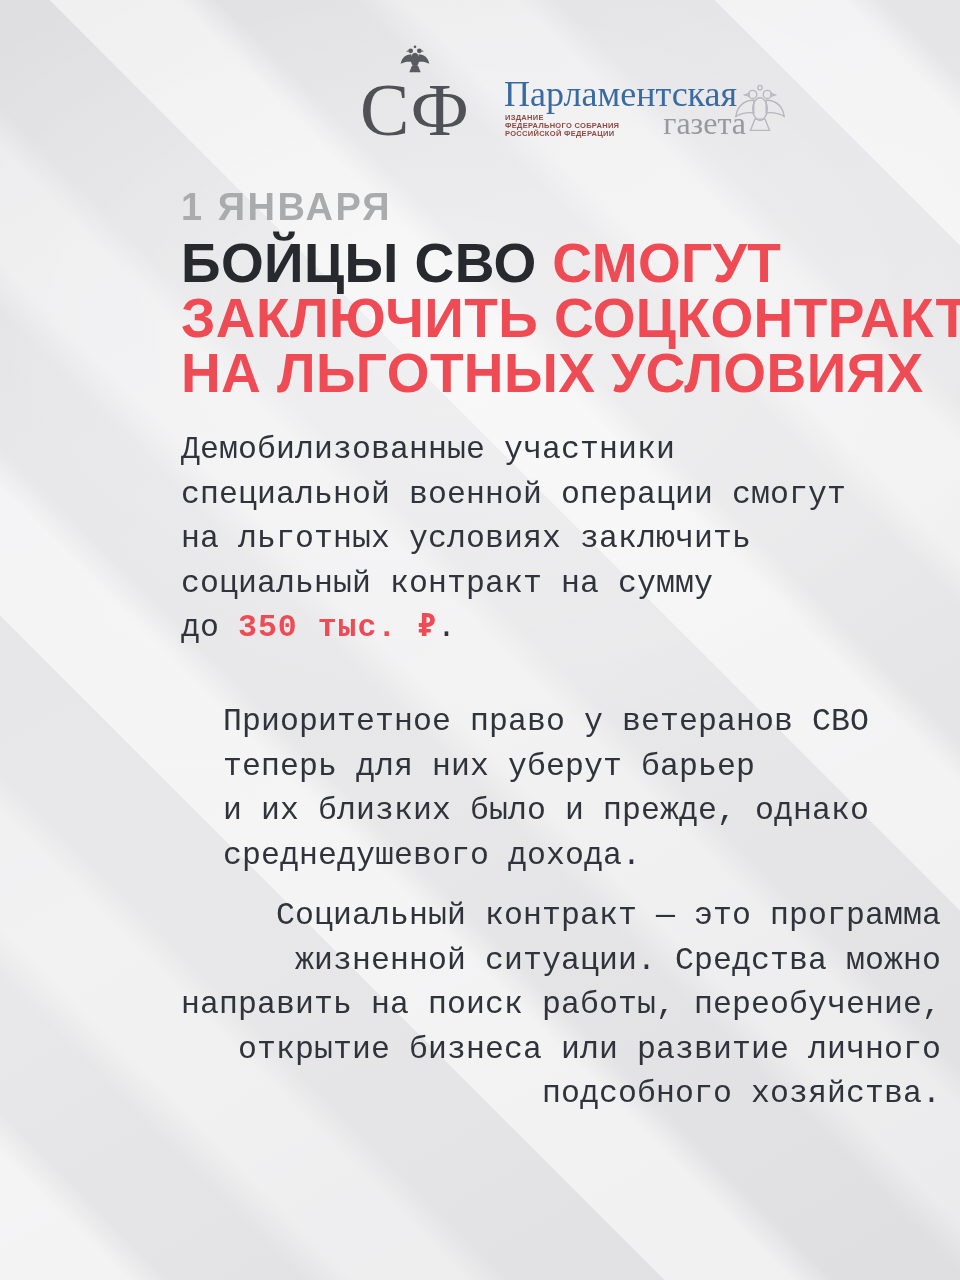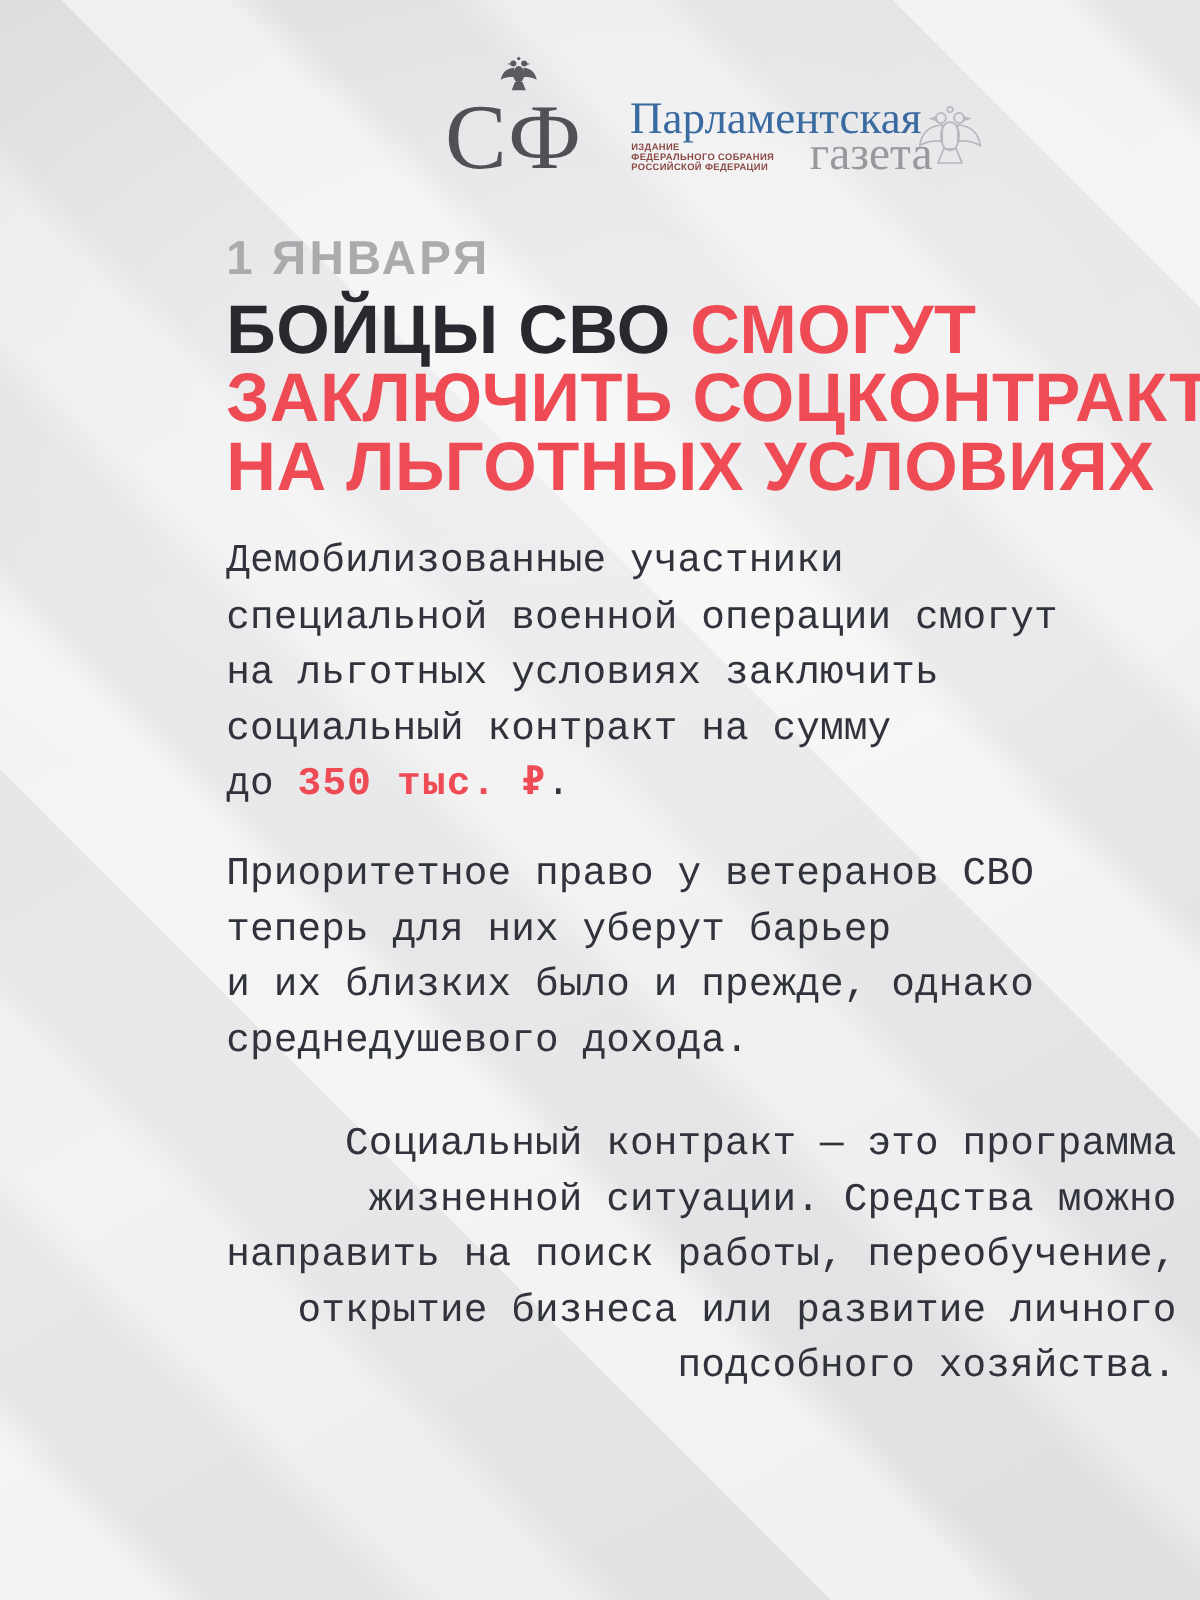--- a/index.html
+++ b/index.html
@@ -17,36 +17,36 @@
     background:
       radial-gradient(ellipse 900px 600px at 46% 26%, rgba(255,255,255,0.40), rgba(255,255,255,0) 70%),
       repeating-linear-gradient(45deg,
         rgba(255,255,255,0.45) 0px,   rgba(255,255,255,0.45) 90px,
         rgba(150,150,160,0.06) 120px, rgba(150,150,160,0.06) 215px,
         rgba(255,255,255,0.28) 250px, rgba(255,255,255,0.28) 330px,
         rgba(150,150,160,0.05) 360px, rgba(150,150,160,0.05) 470px);
   }
 
   
-  .sf-logo { position: absolute; left: 356px; top: 44px; width: 118px; text-align: left; color: #505156; }
+  .sf-logo { position: absolute; left: 356px; top: 44px; width: 118px; text-align: center; color: #505156; }
   .sf-eagle { display: block; margin: 0 auto 1px auto; }
   .sf-text {
     font-family: "Liberation Serif", "DejaVu Serif", serif;
     font-size: 74px; line-height: 68px; letter-spacing: 1px; color: #505156;
   }
 
   .pg-logo { position: absolute; left: 504px; top: 76px; width: 242px; }
   .pg-line1 {
     font-family: "Liberation Serif", "DejaVu Serif", serif;
     font-size: 36px; line-height: 36px; color: #3a6ba0; white-space: nowrap;
   }
   .pg-line2 {
     position: absolute; right: 0; top: 25px;
     font-family: "Liberation Serif", "DejaVu Serif", serif;
-    font-size: 38px; line-height: 44px; color: #97999d; white-space: nowrap;
+    font-size: 32px; line-height: 44px; color: #97999d; white-space: nowrap;
   }
   .pg-sub {
     position: absolute; left: 1px; top: 38px;
     font-size: 7.5px; line-height: 8px; font-weight: 700;
     color: #8b4a44; letter-spacing: 0.3px; white-space: nowrap;
   }
   .pg-eagle { position: absolute; left: 733px; top: 77px; }
 
   
   .kicker {
@@ -62,21 +62,21 @@
   .headline .line { white-space: nowrap; }
   .red { color: #ef4b55; }
 
   .para {
     position: absolute; left: 181px;
     font-size: 31.5px; line-height: 44.5px;
     color: #30333b; letter-spacing: 0.1px; font-family: Liberation Mono, monospace;
   }
   .para .line { white-space: nowrap; }
   .para-1 { top: 428px; }
-  .para-2 { top: 678px; }
+  .para-2 { top: 700px; margin-left: 42px; }
   .para-3 { top: 894px; text-align: right; }
   .hl { color: #ef4b55; font-weight: 700; letter-spacing: 1px; }
 
   
   .crescent { position: absolute; left: 861px; }
   .crescent-1 { top: 533px; }
   .crescent-2 { top: 617px; }
   .crescent-3 { top: 696px; }
 
   .eagle-fill  { fill: #5a5b60; }

